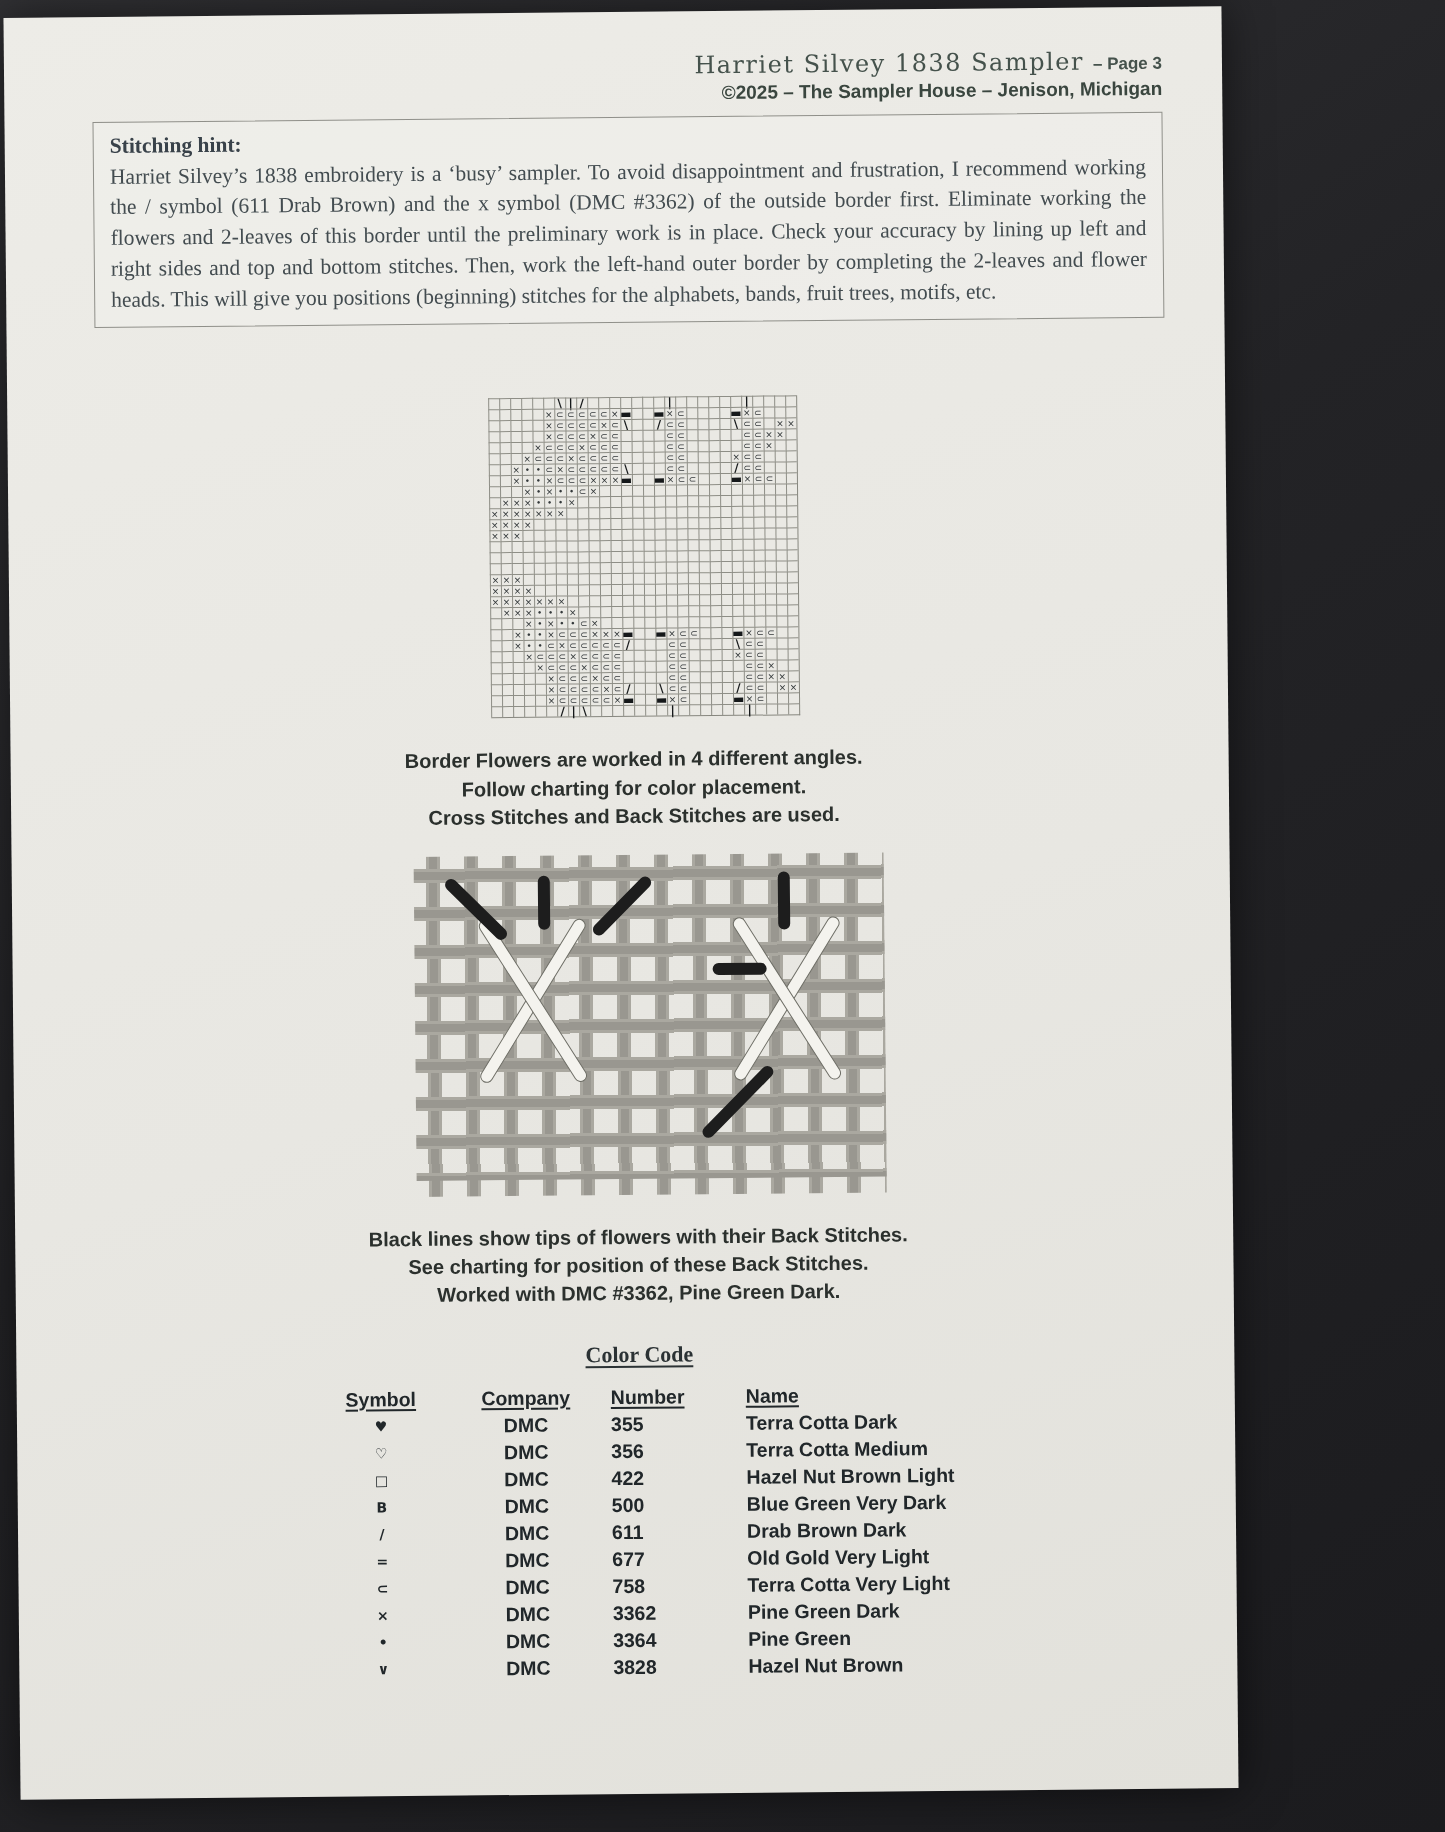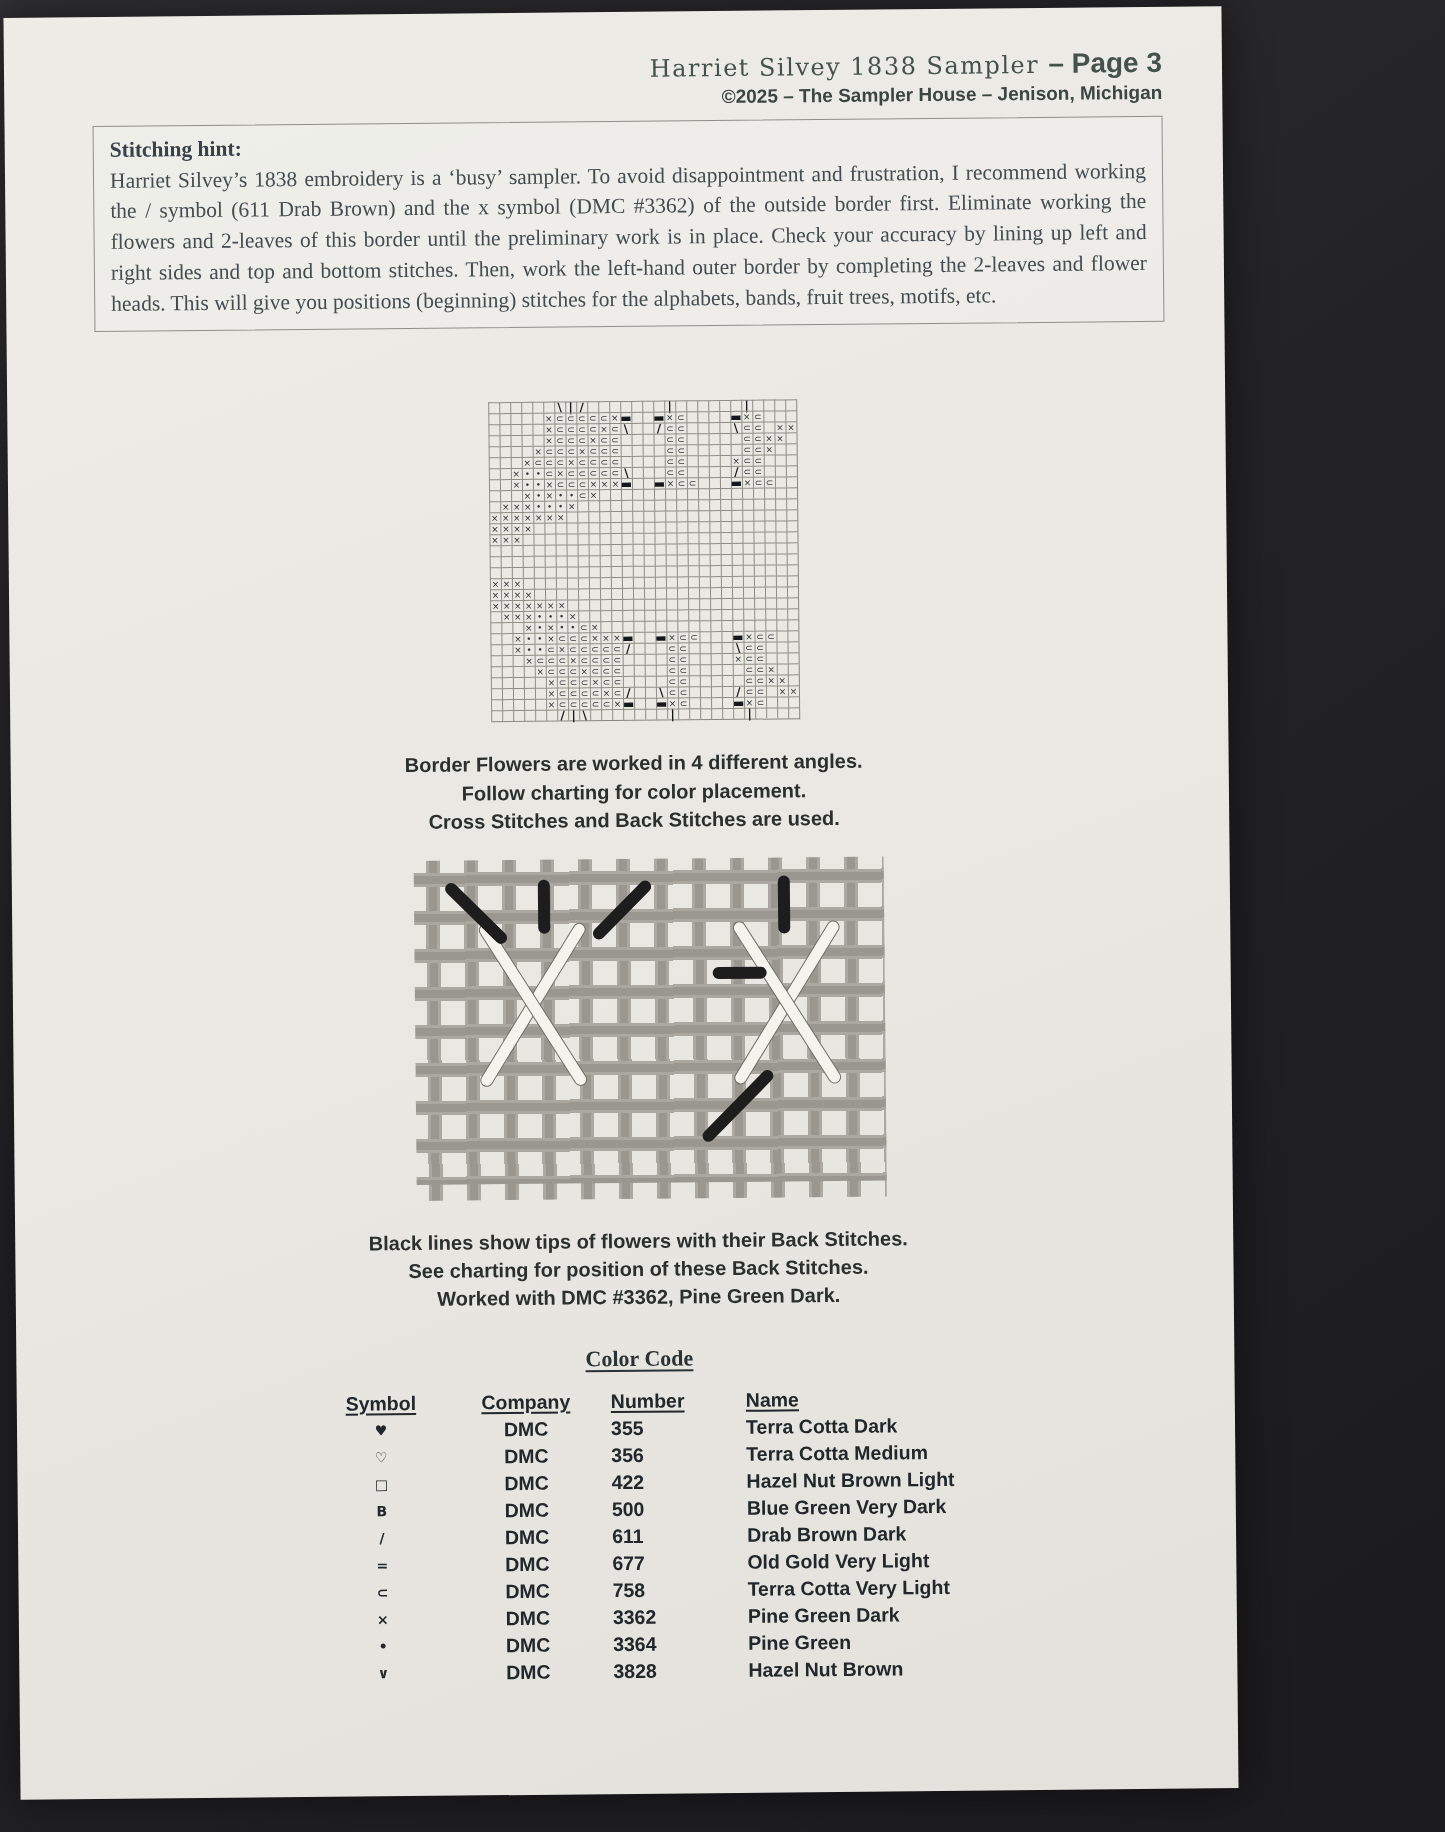--- a/index.html
+++ b/index.html
@@ -11,21 +11,21 @@
   .paper{
     position:absolute;left:12px;top:12px;width:1218px;height:1782px;
     background:linear-gradient(160deg,#edece7 0%,#e8e7e2 55%,#e2e1db 100%);
     transform:rotate(-0.55deg);transform-origin:50% 50%;
     box-shadow:0 0 46px rgba(0,0,0,.55);
     padding:40px 60px 0 88px;box-sizing:border-box;
   }
   
   .header{text-align:right;color:#3d4a45;}
   .h-title{font-family:"DejaVu Serif",serif;font-size:24px;letter-spacing:1.5px;color:#45524c;}
-  .h-title .pagebold{font-family:"Liberation Sans",sans-serif;font-weight:700;font-size:28px;letter-spacing:0;}
+  .h-title .pagebold{font-family:"Liberation Sans",sans-serif;font-weight:700;font-size:17px;letter-spacing:0;}
   .h-copy{font-weight:700;font-size:19px;margin-top:3px;color:#3a463f;}
   
   .hintbox{
     margin-top:12px;border:1.5px solid #8f8f89;background:rgba(255,255,255,.15);
     padding:8px 16px 12px 16px;
     font-family:"Liberation Serif",serif;font-size:21.5px;line-height:1.43;
     color:#434c50;text-align:justify;
   }
   .hint-title{display:block;font-weight:700;color:#39424a;}
   

